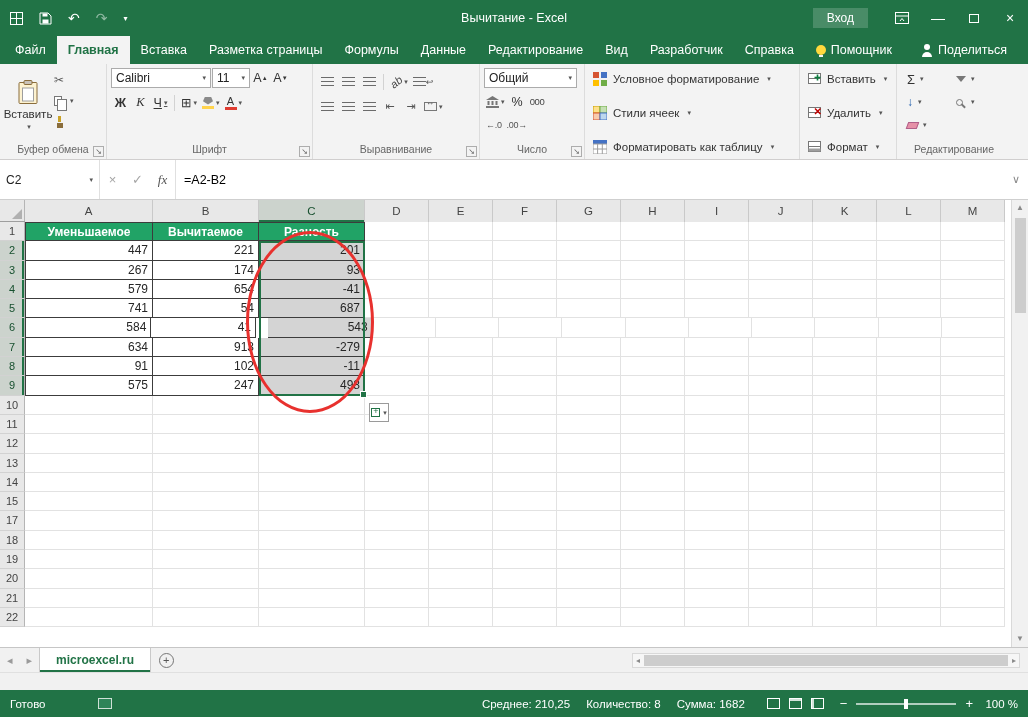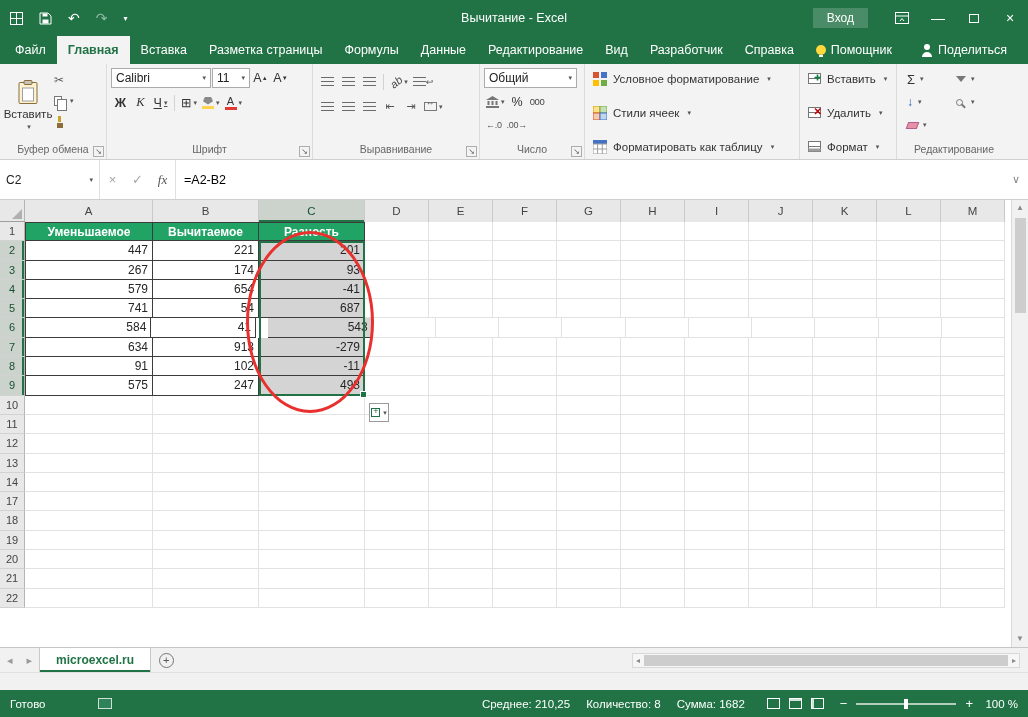--- a/index.html
+++ b/index.html
@@ -726,20 +726,36 @@
         <div class="cell" style="width: 64px;"></div>
         <div class="cell" style="width: 64px;"></div>
         <div class="cell" style="width: 64px;"></div>
         <div class="cell" style="width: 64px;"></div>
         <div class="cell" style="width: 64px;"></div>
         <div class="cell" style="width: 64px;"></div>
         <div class="cell" style="width: 64px;"></div>
         <div class="cell" style="width: 64px;"></div>
       </div>
       <div class="grow">
+        <div class="rhd">15</div>
+        <div class="cell" style="width: 128px;"></div>
+        <div class="cell" style="width: 106px;"></div>
+        <div class="cell" style="width: 106px;"></div>
+        <div class="cell" style="width: 64px;"></div>
+        <div class="cell" style="width: 64px;"></div>
+        <div class="cell" style="width: 64px;"></div>
+        <div class="cell" style="width: 64px;"></div>
+        <div class="cell" style="width: 64px;"></div>
+        <div class="cell" style="width: 64px;"></div>
+        <div class="cell" style="width: 64px;"></div>
+        <div class="cell" style="width: 64px;"></div>
+        <div class="cell" style="width: 64px;"></div>
+        <div class="cell" style="width: 64px;"></div>
+      </div>
+      <div class="grow">
         <div class="rhd">17</div>
         <div class="cell" style="width: 128px;"></div>
         <div class="cell" style="width: 106px;"></div>
         <div class="cell" style="width: 106px;"></div>
         <div class="cell" style="width: 64px;"></div>
         <div class="cell" style="width: 64px;"></div>
         <div class="cell" style="width: 64px;"></div>
         <div class="cell" style="width: 64px;"></div>
         <div class="cell" style="width: 64px;"></div>
         <div class="cell" style="width: 64px;"></div>

